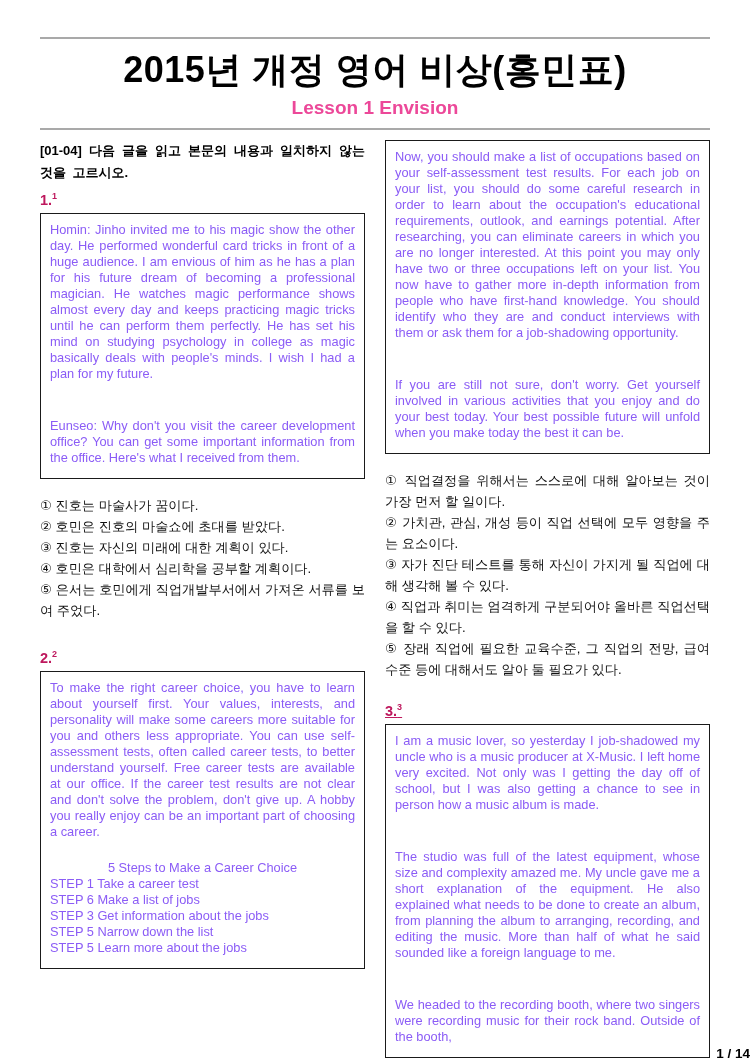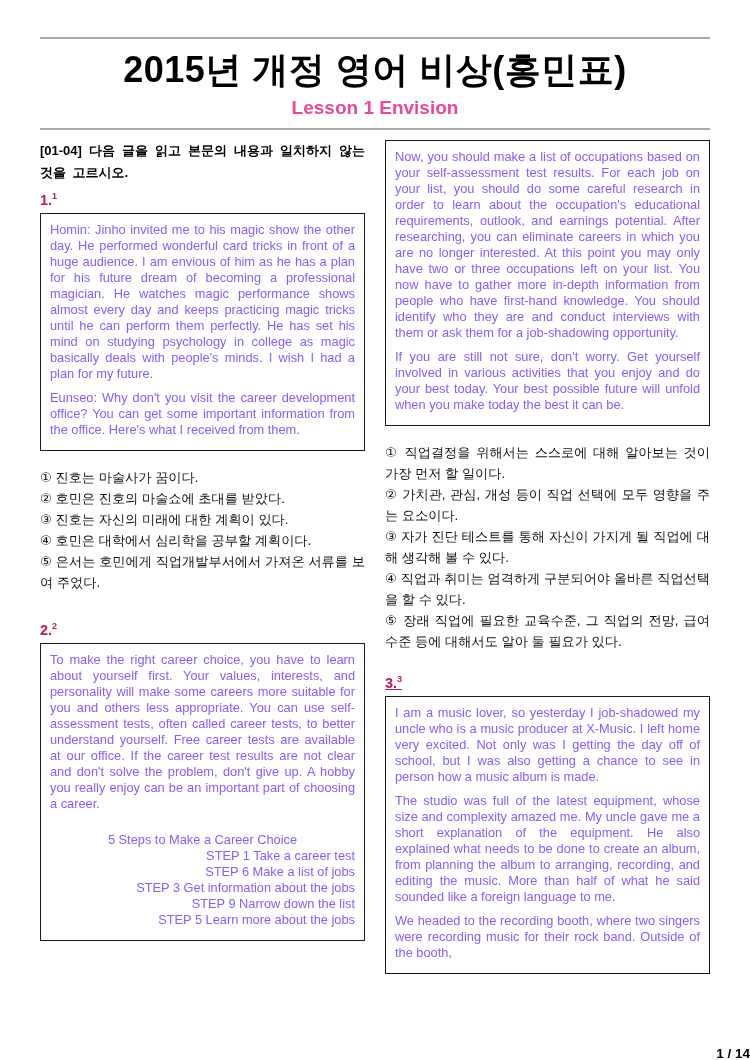--- a/index.html
+++ b/index.html
@@ -61,24 +61,24 @@
   .q2label { margin: 28px 0 5px 0; }
   .q3label { margin: 22px 0 5px 0; text-decoration: underline; }
   .box {
     border: 1.5px solid #1a1a1a;
     padding: 8px 9px 12px 9px;
     font-size: 12.8px;
     line-height: 16px;
     text-align: justify;
     color: #8b5cf6;
   }
-  .box p + p { margin-top: 8px; }
+  .box p + p { margin-top: 36px; }
   .box .steps { margin-top: 0; }
   .box .steps-heading { margin-top: 20px; text-align: center; }
-  .box .step { text-align: right; }
+  .box .step { text-align: left; }
   .choices {
     margin-top: 16px;
     font-size: 13.2px;
     line-height: 21px;
     text-align: justify;
     color: #111;
   }
   .footer {
     position: absolute;
     left: 0; right: 0;
@@ -124,21 +124,21 @@
 
       <div class="qlabel q2label"><span>2.</span><sup>2</sup></div>
 
       <div class="box">
         <p>To make the right career choice, you have to learn about yourself first. Your values, interests, and personality will make some careers more suitable for you and others less appropriate. You can use self-assessment tests, often called career tests, to better understand yourself. Free career tests are available at our office. If the career test results are not clear and don't solve the problem, don't give up. A hobby you really enjoy can be an important part of choosing a career.</p>
         <p class="steps-heading">5 Steps to Make a Career Choice</p>
         <p class="steps">
           <span class="step" style="display:block">STEP 1 Take a career test</span>
           <span class="step" style="display:block">STEP 6 Make a list of jobs</span>
           <span class="step" style="display:block">STEP 3 Get information about the jobs</span>
-          <span class="step" style="display:block">STEP 9 Narrow down the list</span>
+          <span class="step" style="display:block">STEP 5 Narrow down the list</span>
           <span class="step" style="display:block">STEP 5 Learn more about the jobs</span>
         </p>
       </div>
 
     </div>
 
     <div class="col">
 
       <div class="box">
         <p>Now, you should make a list of occupations based on your self-assessment test results. For each job on your list, you should do some careful research in order to learn about the occupation's educational requirements, outlook, and earnings potential. After researching, you can eliminate careers in which you are no longer interested. At this point you may only have two or three occupations left on your list. You now have to gather more in-depth information from people who have first-hand knowledge. You should identify who they are and conduct interviews with them or ask them for a job-shadowing opportunity.</p>

